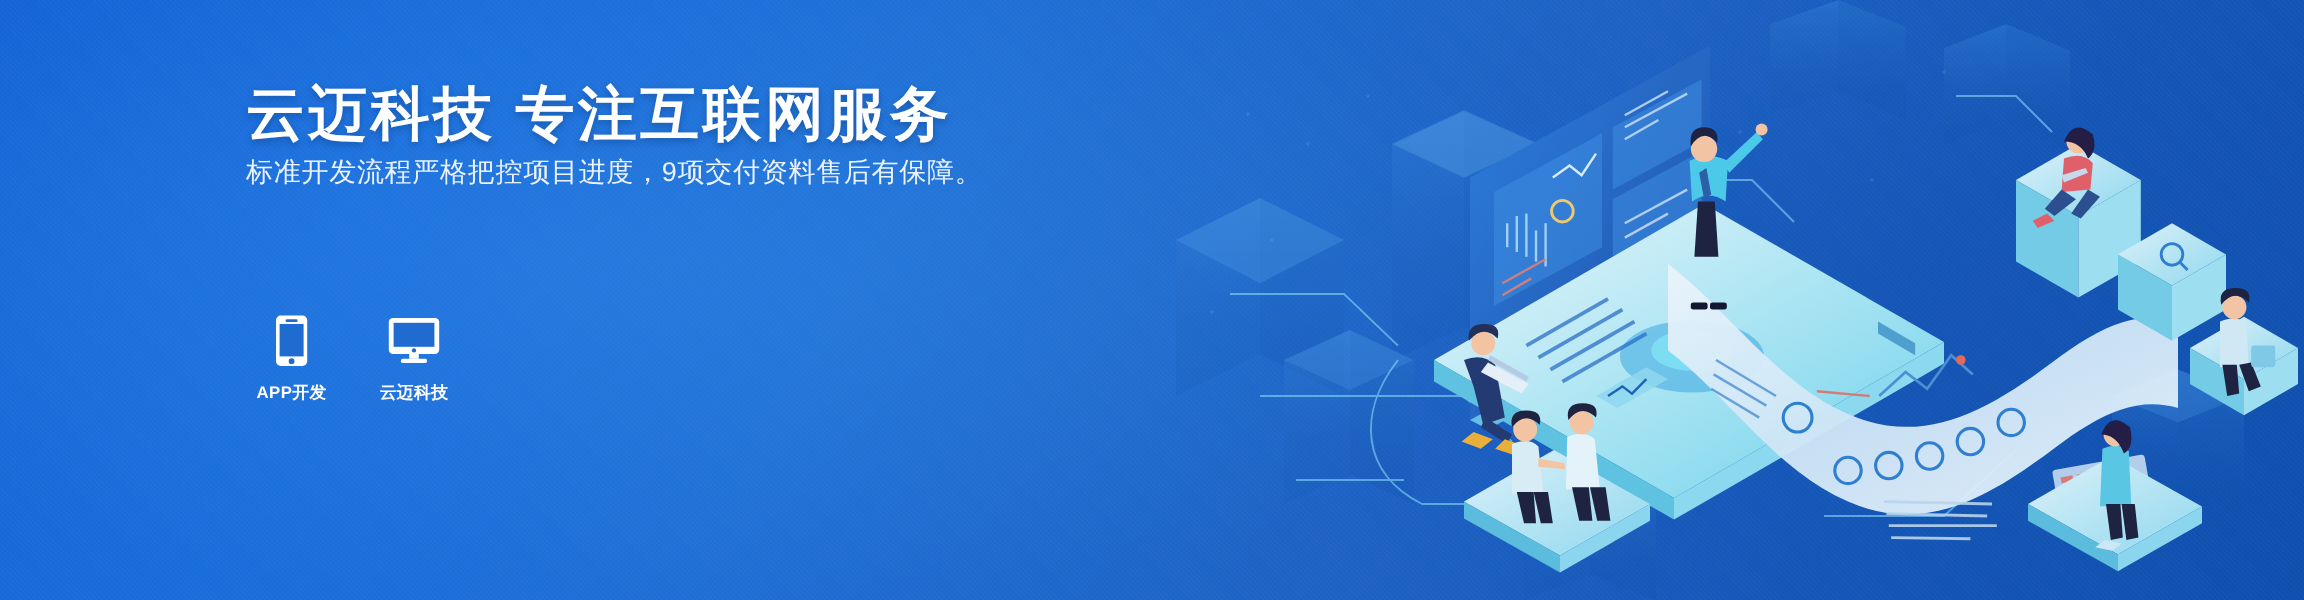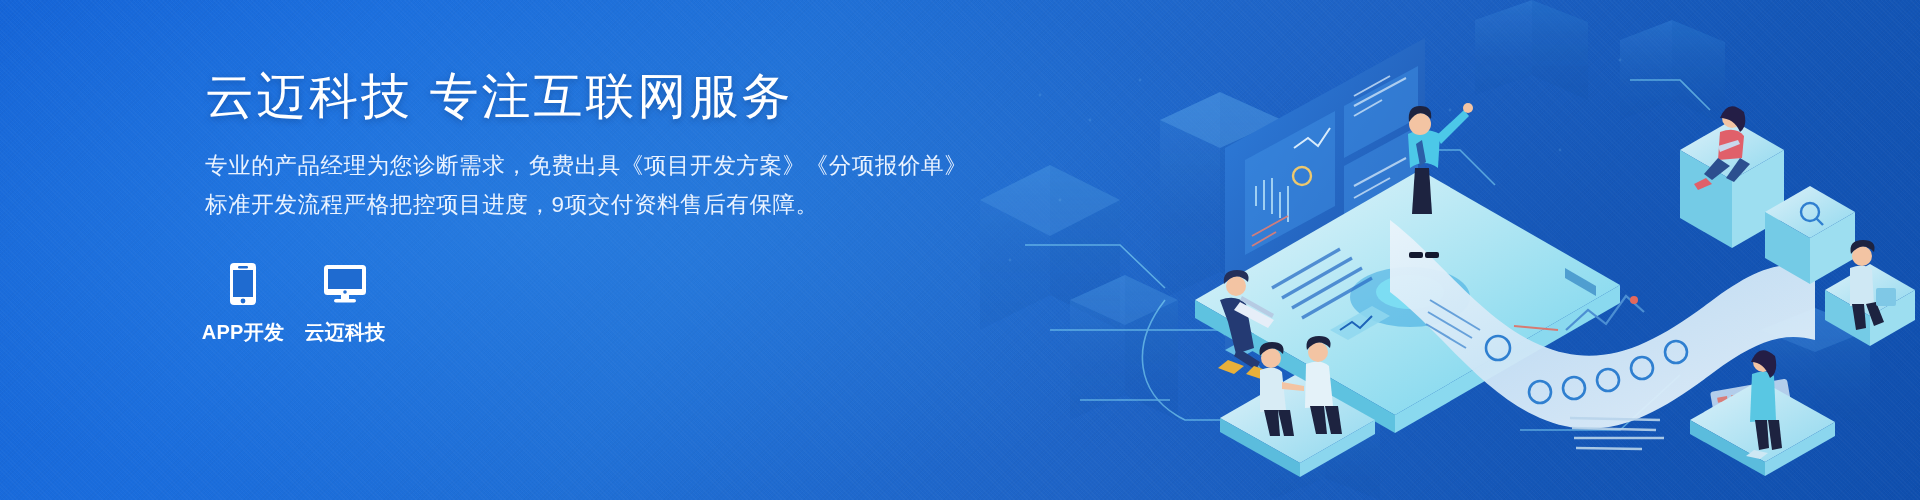--- a/index.html
+++ b/index.html
@@ -31,21 +31,21 @@
   }
 
   
   .copy {
     position: absolute;
     left: 205px; top: 68px;
     width: 700px;
   }
   .headline {
     font-size: 49px;
-    font-weight: normal;
+    font-weight: bold;
     color: #ffffff;
     letter-spacing: 3px;
     line-height: 1.15;
     white-space: nowrap;
     text-shadow: 0 2px 6px rgba(6,40,95,0.35);
   }
   .subline {
     margin-top: 24px;
     font-size: 22.5px;
     color: #eaf3ff;
@@ -70,21 +70,21 @@
     align-items: center;
     cursor: pointer;
   }
   .service .glyph {
     height: 44px;
     display: flex; align-items: center; justify-content: center;
   }
   .service .glyph svg { display: block; }
   .service .lbl {
     margin-top: 13px;
-    font-size: 20px;
+    font-size: 14px;
     color: #ffffff;
     font-weight: bold;
     white-space: nowrap;
     letter-spacing: 0.3px;
   }
 
   
   .art {
     position: absolute;
     right: 0; top: 0;
@@ -366,21 +366,20 @@
 
       <g>
         <polygon points="410,330 452,306 470,316 428,340" fill="#8fd7ef" opacity="0.85"></polygon>
         <polyline points="420,330 432,322 440,328 452,316" fill="none" stroke="#1d63b8" stroke-width="2"></polyline>
       </g>
     </svg>
   </div>
 
   <div class="copy">
     <div class="headline">云迈科技 专注互联网服务</div>
-    <div class="subline">专业的产品经理为您诊断需求，免费出具《项目开发方案》《分项报价单》</div>
     <div class="subline" style="margin-top:2px;">标准开发流程严格把控项目进度，9项交付资料售后有保障。</div>
   </div>
 
   <div class="services">
 
     <div class="service">
       <span class="glyph">
         <svg width="30" height="44" viewBox="0 0 30 44">
           <rect x="2" y="1" width="26" height="42" rx="4" fill="#ffffff"></rect>
           <rect x="5" y="8" width="20" height="27" fill="#1f6bd0"></rect>

